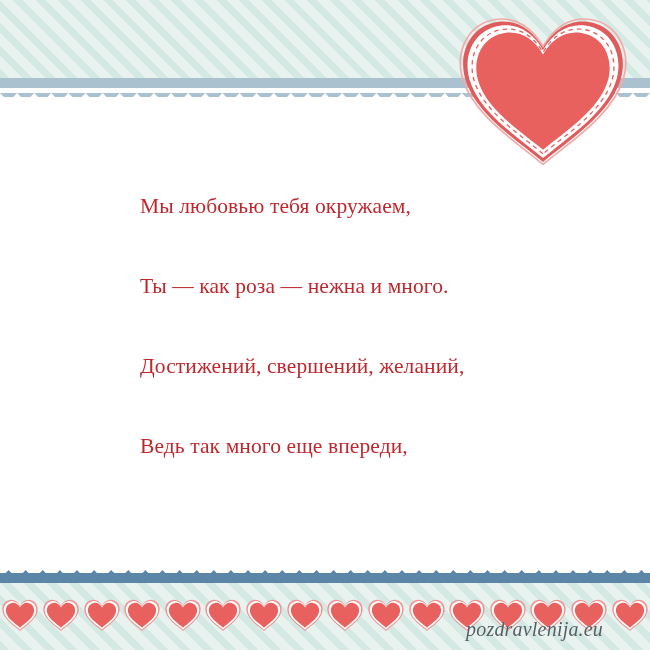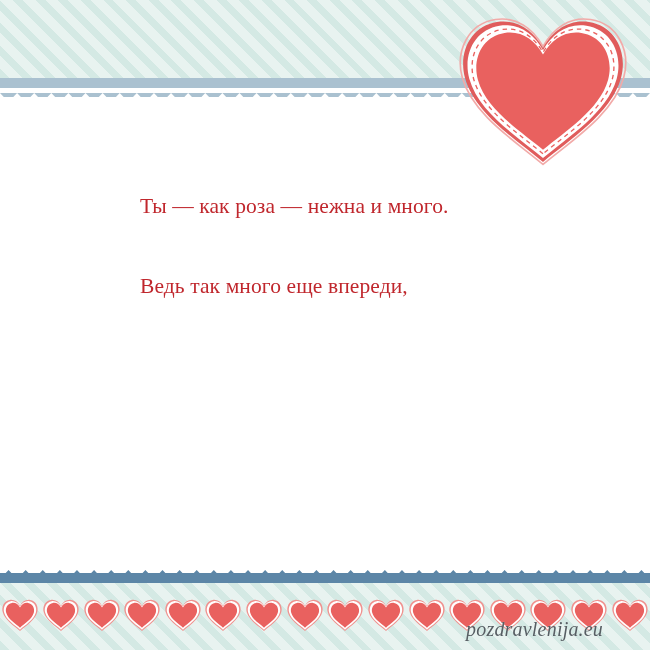--- a/index.html
+++ b/index.html
@@ -151,21 +151,23 @@
 
       <use href="#heartShape" fill="#ffffff" transform="translate(86,76) scale(0.945) translate(-86,-76)"></use>
 
       <use href="#heartShape" fill="none" stroke="#e9615f" stroke-width="1.5" stroke-dasharray="5 4.5" transform="translate(86,75) scale(0.888) translate(-86,-75)"></use>
 
       <use href="#heartShape" fill="#e9615f" transform="translate(86,74) scale(0.835) translate(-86,-74)"></use>
     </svg>
   </div>
 
   <div id="poem">
+    <span class="poem-line">Мы любовью тебя окружаем,</span>
     <span class="poem-line">Ты — как роза — нежна и много.</span>
+    <span class="poem-line">Достижений, свершений, желаний,</span>
     <span class="poem-line">Ведь так много еще впереди,</span>
     
     
   </div>
 
   <div id="bottom-stripe-band" class="striped"></div>
   <div id="bottom-blue-band"></div>
   <div id="bottom-zigzag-teeth">
     <svg width="650" height="9" viewBox="0 0 650 9" preserveAspectRatio="none">
       <path id="bottom-teeth-path" fill="#5c86a7" d="M0,9 L8.55,0 L17.11,9 L25.66,0 L34.21,9 L42.76,0 L51.32,9 L59.87,0 L68.42,9 L76.97,0 L85.53,9 L94.08,0 L102.63,9 L111.18,0 L119.74,9 L128.29,0 L136.84,9 L145.39,0 L153.95,9 L162.50,0 L171.05,9 L179.61,0 L188.16,9 L196.71,0 L205.26,9 L213.82,0 L222.37,9 L230.92,0 L239.47,9 L248.03,0 L256.58,9 L265.13,0 L273.68,9 L282.24,0 L290.79,9 L299.34,0 L307.89,9 L316.45,0 L325.00,9 L333.55,0 L342.11,9 L350.66,0 L359.21,9 L367.76,0 L376.32,9 L384.87,0 L393.42,9 L401.97,0 L410.53,9 L419.08,0 L427.63,9 L436.18,0 L444.74,9 L453.29,0 L461.84,9 L470.39,0 L478.95,9 L487.50,0 L496.05,9 L504.61,0 L513.16,9 L521.71,0 L530.26,9 L538.82,0 L547.37,9 L555.92,0 L564.47,9 L573.03,0 L581.58,9 L590.13,0 L598.68,9 L607.24,0 L615.79,9 L624.34,0 L632.89,9 L641.45,0 L650.00,9 Z"></path>

